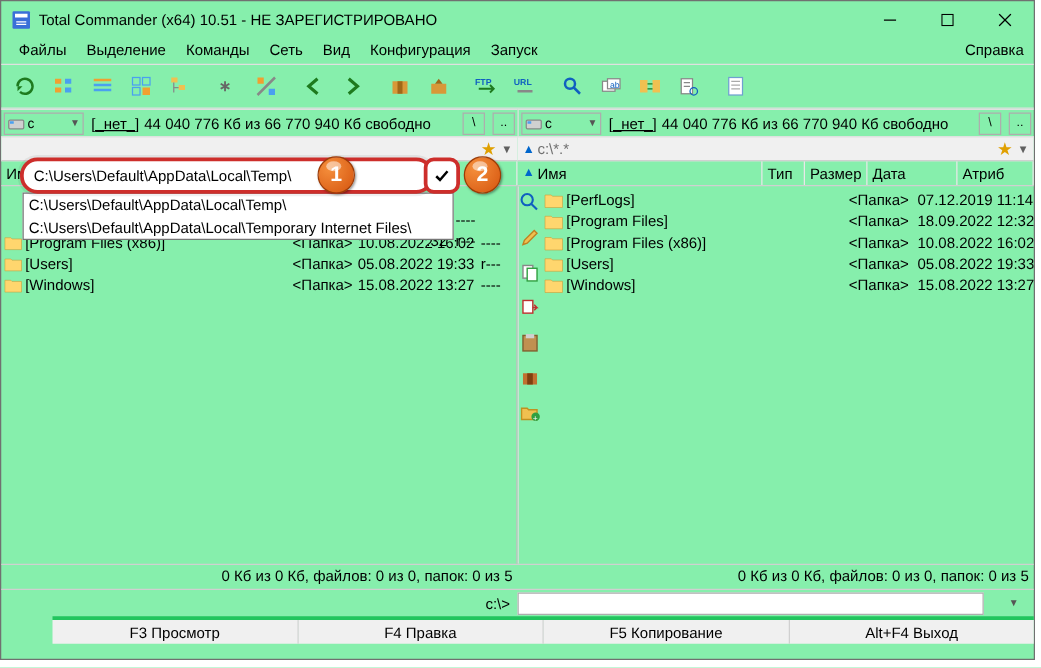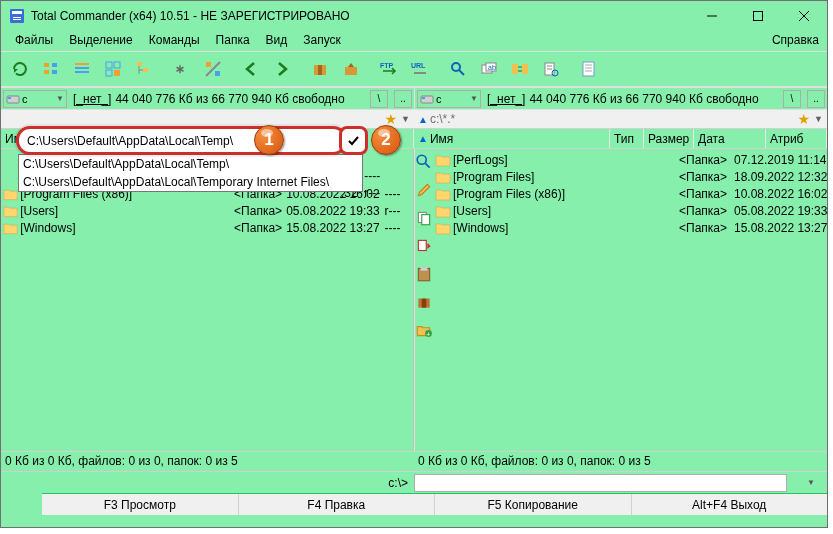--- a/index.html
+++ b/index.html
@@ -55,29 +55,29 @@
 .filerow { display: flex; height: 17px; align-items: center; white-space: nowrap; }
 .filerow .fico { width: 16px; height: 14px; margin: 0 2px; }
 .filerow .fname { width: 198px; overflow: hidden; }
 .filerow .ftype { width: 28px; }
 .filerow .fsize { width: 55px; }
 .filerow .fdate { width: 104px; }
 .filerow .fattr { width: 30px; }
 
 
 .statusrow { display: flex; height: 20px; border-top: 1px solid #d0d0d0; }
-.statuscell { width: 50%; padding: 2px 4px; font-size: 12px; }
+.statuscell { width: 50%; padding: 2px 4px; font-size: 12px; text-align: right; }
 
 
 .cmdrow { height: 22px; display: flex; align-items: center; border-top: 1px solid #d0d0d0; }
 .cmdlbl { width: 50%; text-align: right; padding-right: 6px; font-size: 12px; }
 .cmdinput { flex: 1; height: 18px; border: 1px solid #adadad; margin-right: 20px; font-size: 12px; padding: 0 2px; }
 
 
-.fnrow { display: flex; height: 22px; border-top: 1px solid #22c55e; margin-left: 41px; }
+.fnrow { display: flex; height: 22px; border-top: 3px solid #22c55e; margin-left: 41px; }
 .fnbtn { flex: 1; border-right: 1px solid #d0d0d0; display: flex; align-items: center; justify-content: center; font-size: 12px; background: #f0f0f0; }
 .fnbtn:last-child { border-right: none; }
 
 
 .addr-dropdown { position: absolute; left: 17px; top: 131px; width: 345px; background: #fff; border: 1px solid #767676; z-index: 10; }
 .addr-input-wrap { position: absolute; left: 15px; top: 125px; width: 331px; height: 29px; border: 3px solid #cd2e2b; border-radius: 14px; z-index: 11; display: flex; align-items: center; padding: 0 8px; background: #fff; box-shadow: 0 0 0 2px #00000010; }
 .addr-check { position: absolute; left: 338px; top: 125px; width: 29px; height: 29px; border: 3px solid #cd2e2b; border-radius: 8px; z-index: 11; background: #fff; display: flex; align-items: center; justify-content: center; }
 .addr-dropdown .ditem { padding: 2px 4px; font-size: 12px; }
 .badge { position: absolute; width: 30px; height: 30px; border-radius: 50%; background: radial-gradient(circle at 30% 30%, #f58f3c, #d5540e); border: 1px solid #9c3b06; color: #fff; font-weight: bold; font-size: 17px; display: flex; align-items: center; justify-content: center; z-index: 12; box-shadow: 1px 1px 2px rgba(0,0,0,.4); }
 .badge::after { content: ''; position: absolute; top: 3px; left: 6px; width: 12px; height: 8px; background: rgba(255,255,255,.5); border-radius: 50%; }
@@ -115,22 +115,23 @@
             <line x1="10" y1="0" x2="0" y2="10" stroke="#000"></line>
           </svg>
         </div>
     </div>
   </div>
 
   <div class="menubar">
     <div class="menuitem">Файлы</div>
     <div class="menuitem">Выделение</div>
     <div class="menuitem">Команды</div>
-    <div class="menuitem">Папка</div>
+    <div class="menuitem">Сеть</div>
     <div class="menuitem">Вид</div>
+    <div class="menuitem">Конфигурация</div>
     <div class="menuitem">Запуск</div>
     <div class="spacer"></div>
     <div class="menuitem">Справка</div>
   </div>
 
   <div class="toolbar">
     <div class="tbbtn">
         <svg viewBox="0 0 18 18">
           <path d="M3 9a6 6 0 1 1 2 4.5" fill="none" stroke="#1e7a1e" stroke-width="2"></path>
           <path d="M3 13l0-4 4 0z" fill="#1e7a1e"></path>

